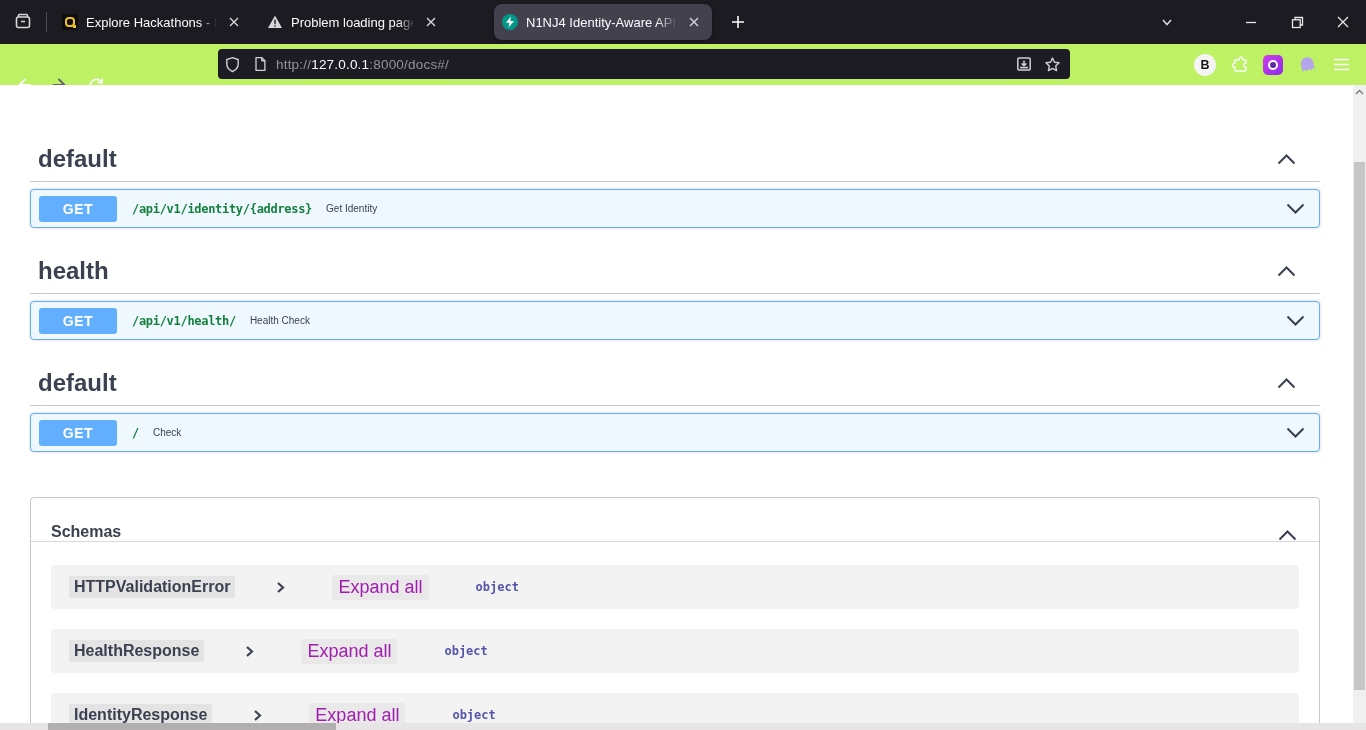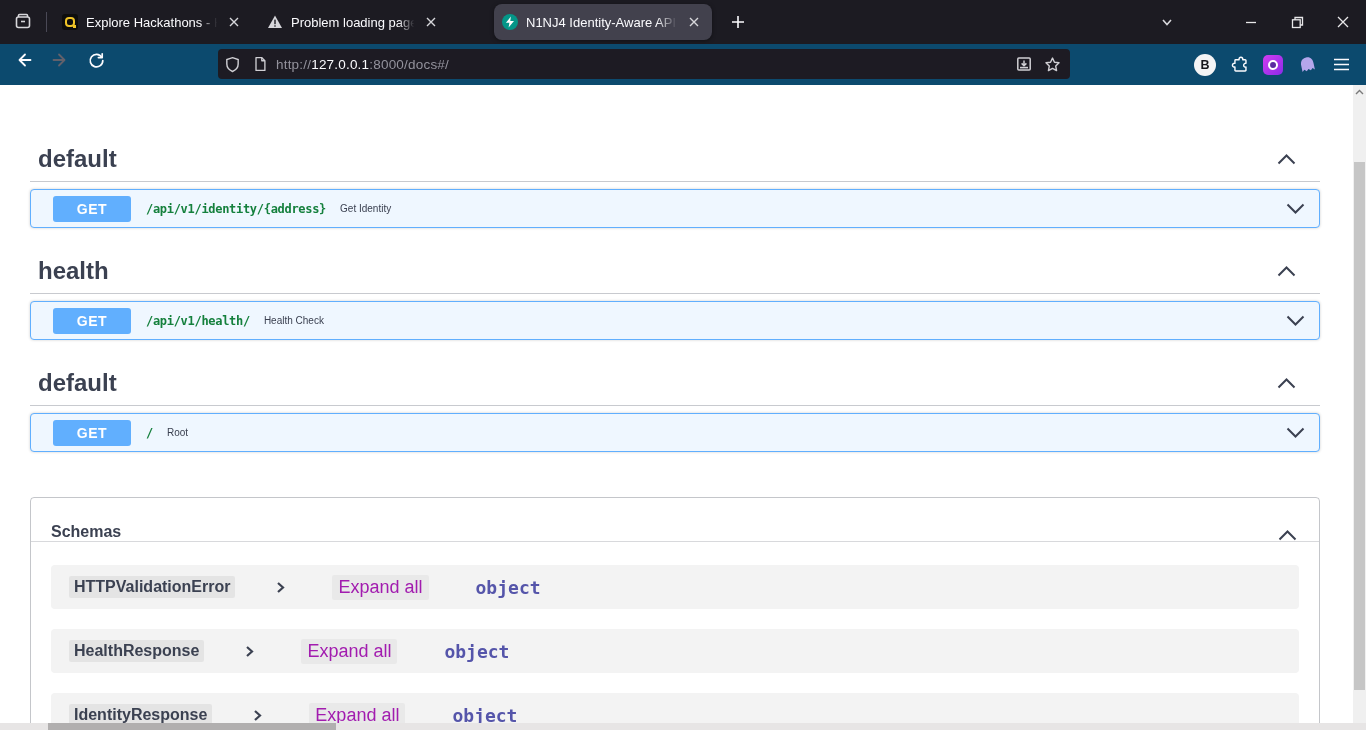--- a/index.html
+++ b/index.html
@@ -48,22 +48,22 @@
   }
   .tabbar-right { margin-left:auto; display:flex; align-items:center; height:44px; }
   .alltabs-btn { width:34px; height:34px; display:flex; align-items:center;
     justify-content:center; color:#d7d7db; margin-right:44px; }
   .win-btn { width:46px; height:44px; display:flex; align-items:center;
     justify-content:center; color:#e8e8ea; }
 
   
   .toolbar {
     position:absolute; top:44px; left:0; width:1366px; height:58px;
-    background:#0c4a6e; border-bottom:1px solid #08080b;
-    display:flex; align-items:flex-start;
+    background:#bef264; border-bottom:1px solid #08080b;
+    display:flex; align-items:flex-end;
   }
   .nav-btn { width:32px; height:32px; border-radius:4px; display:flex;
     align-items:center; justify-content:center; color:#fbfbfe; flex:none; }
   .nav-btn.disabled { color:#62616b; }
   .nav-back { margin-left:8px; } .nav-fwd { margin-left:4px; } .nav-reload { margin-left:4px; }
   .urlbar {
     position:absolute; left:218px; top:5px; width:852px; height:30px;
     background:#1d1b23; border-radius:4px; display:flex; align-items:center;
   }
   .urlbar .ic { width:28px; height:28px; display:flex; align-items:center;
@@ -92,21 +92,21 @@
 
   .api-section { margin-bottom:27px; }
   .tag-header { height:39px; display:flex; align-items:center;
     border-bottom:1px solid rgba(59,65,81,.28); padding:0 24px 6px 8px; cursor:pointer; }
   .tag-title { font-size:24px; font-weight:bold; color:#3b4151; }
   .tag-header .chev { margin-left:auto; }
 
   .opblock {
     margin-top:7px; height:39px; border:1px solid #61affe; border-radius:4px;
     background:#eff7ff; box-shadow:0 0 3px rgba(0,0,0,.19);
-    display:flex; align-items:center; padding:0 14px 0 22px; cursor:pointer;
+    display:flex; align-items:center; padding:0 14px 0 8px; cursor:pointer;
   }
   .method-badge {
     width:78px; height:26px; border-radius:3px; background:#61affe; color:#fff;
     font-size:14px; font-weight:bold; display:flex; align-items:center;
     justify-content:center; letter-spacing:.5px; flex:none;
     font-family:"Liberation Sans", sans-serif;
   }
   .op-path { margin-left:15px; font-family:"DejaVu Sans Mono","Liberation Mono",monospace;
     font-size:12px; font-weight:bold; color:#15803d; letter-spacing:-.3px; }
   .op-summary { margin-left:14px; font-size:10px; color:#3b4151; }
@@ -119,21 +119,21 @@
   .schemas-title { font-size:16px; font-weight:bold; color:#3b4151; }
   .schemas-header .chev { margin-left:auto; }
   .schemas-body { padding:23px 20px 20px 20px; }
   .model-row { height:44px; background:#f3f3f3; border-radius:4px;
     display:flex; align-items:center; padding:0 18px; margin-bottom:20px; cursor:pointer;gap:33px; }
   .model-name { font-size:16px; font-weight:bold; color:#3b4151;
     background:rgba(0,0,0,.06); padding:2px 5px; border-radius:2px; }
   .model-chev { margin-left:8px; display:flex; }
   .model-expand { margin-left:14px; font-size:18px; color:#a21caf;
     background:rgba(0,0,0,.04); padding:2px 6px; border-radius:2px; }
-  .model-type { margin-left:14px; font-size:18px; font-weight:bold; color:#5555aa;
+  .model-type { margin-left:14px; font-size:12px; font-weight:bold; color:#5555aa;
     font-family:"DejaVu Sans Mono","Liberation Mono",monospace;text-align:center; }
 
   
   .v-scrollbar { position:absolute; right:0; top:85px; width:13px; height:645px;
     background:#f0f0f0; z-index:6; }
   .v-thumb { position:absolute; left:1px; width:11px; top:77px; height:528px;
     background:#c6c6c6; }
   .v-arrow { position:absolute; top:4px; left:0; width:13px; display:flex;
     justify-content:center; color:#888; }
   .h-scrollbar { position:absolute; left:0; bottom:0; width:1366px; height:7px;
@@ -381,21 +381,21 @@
           <span class="tag-title">default</span>
           <span class="chev">
             <svg width="19" height="11" viewBox="0 0 19 11" fill="none" stroke="#3b4151" stroke-width="2">
                 <path d="M1.5 9.5 L9.5 1.5 L17.5 9.5"></path>
               </svg>
           </span>
         </div>
         <div class="opblock">
           <span class="method-badge">GET</span>
           <span class="op-path">/</span>
-          <span class="op-summary">Root</span>
+          <span class="op-summary">Check</span>
           <span class="chev">
             <svg width="19" height="11" viewBox="0 0 19 11" fill="none" stroke="#3b4151" stroke-width="2">
                 <path d="M1.5 1.5 L9.5 9.5 L17.5 1.5"></path>
               </svg>
           </span>
         </div>
       </div>
 
       <div class="schemas-box">
         <div class="schemas-header">

